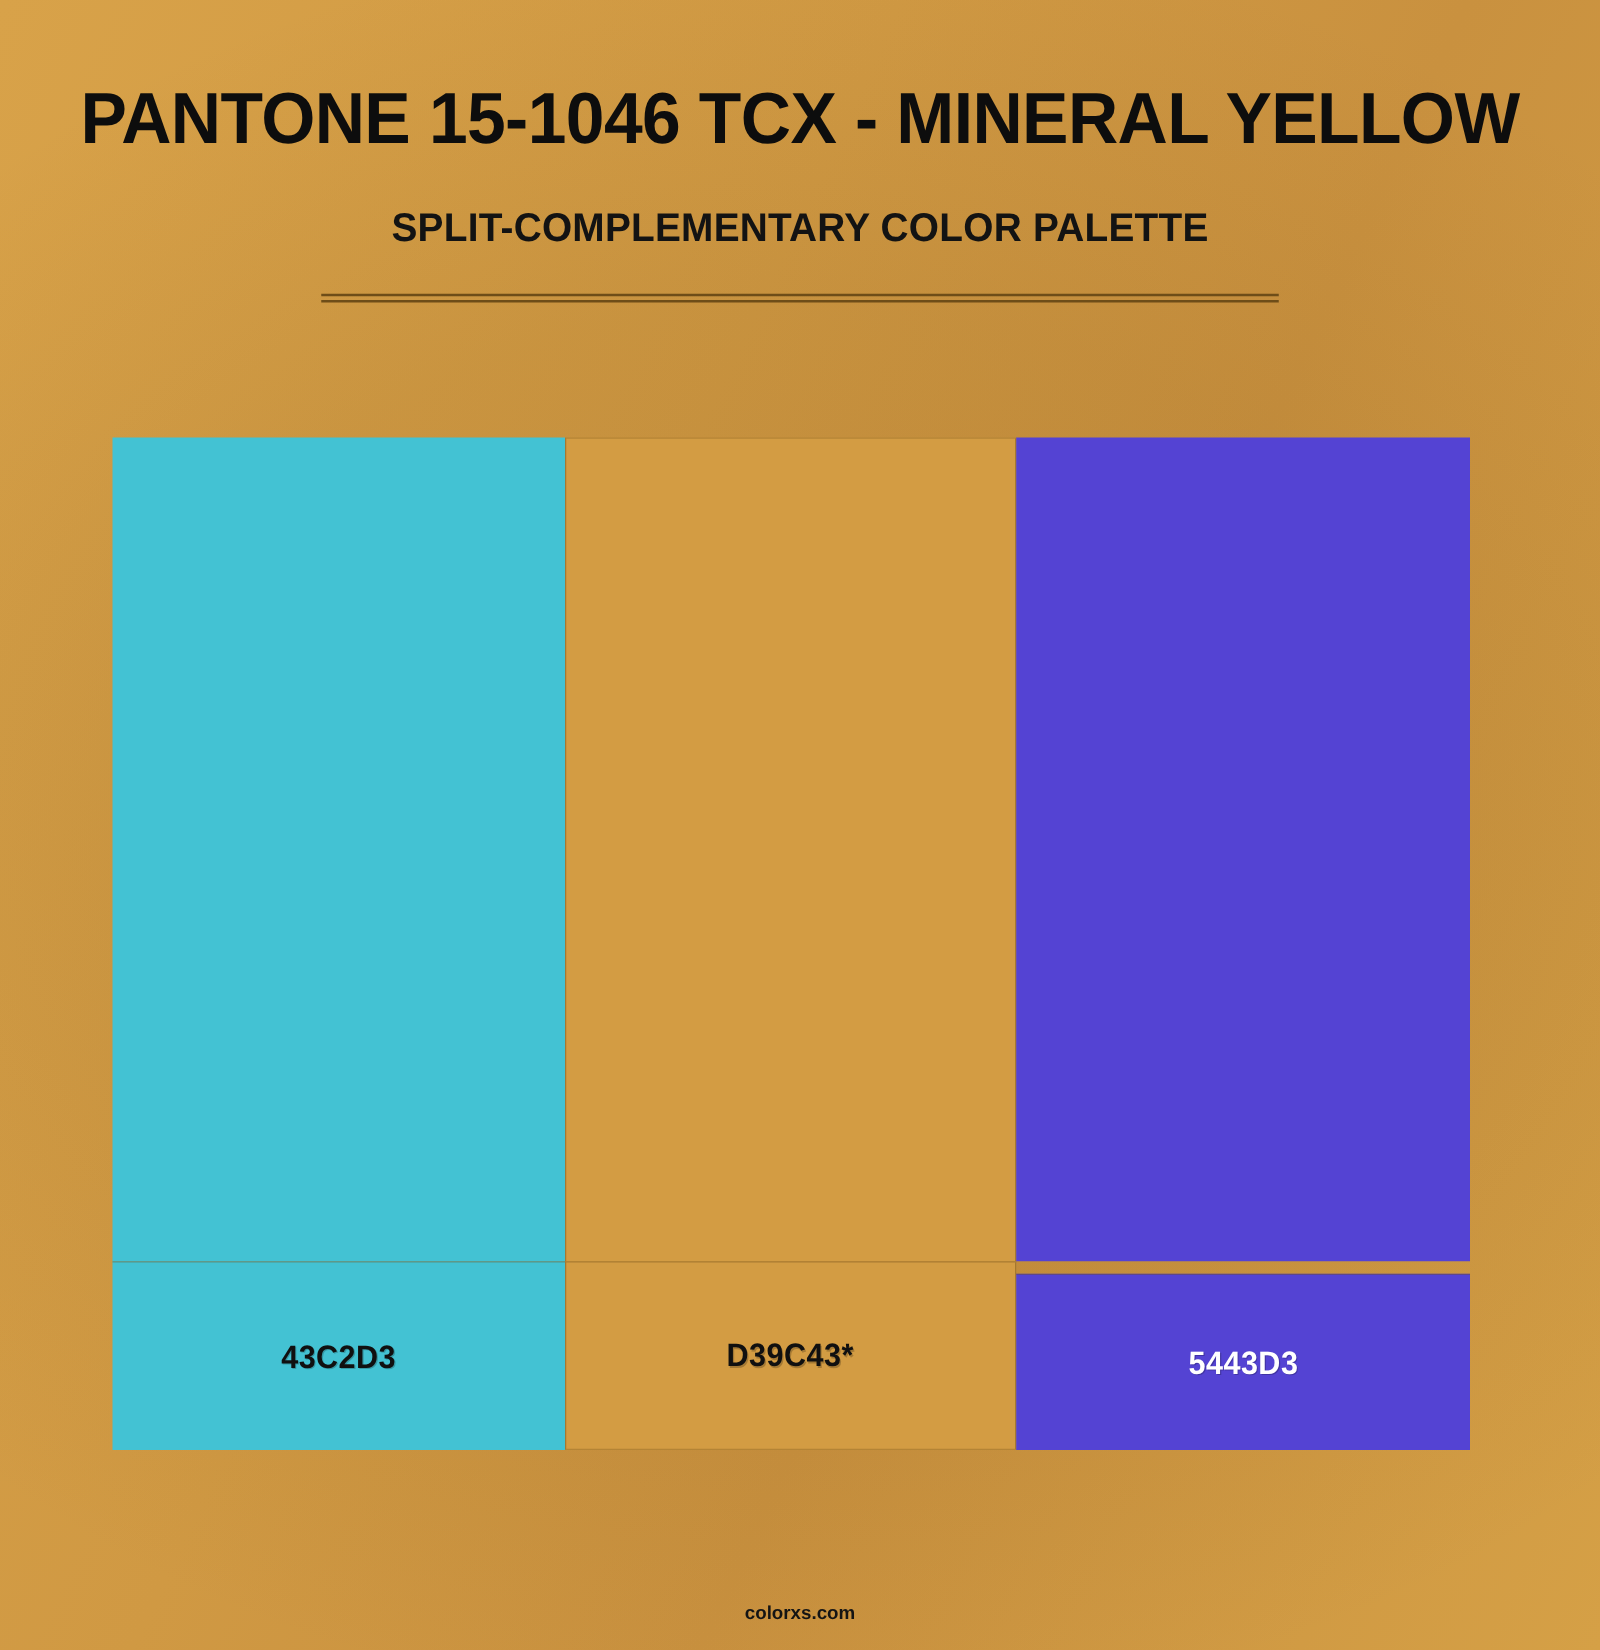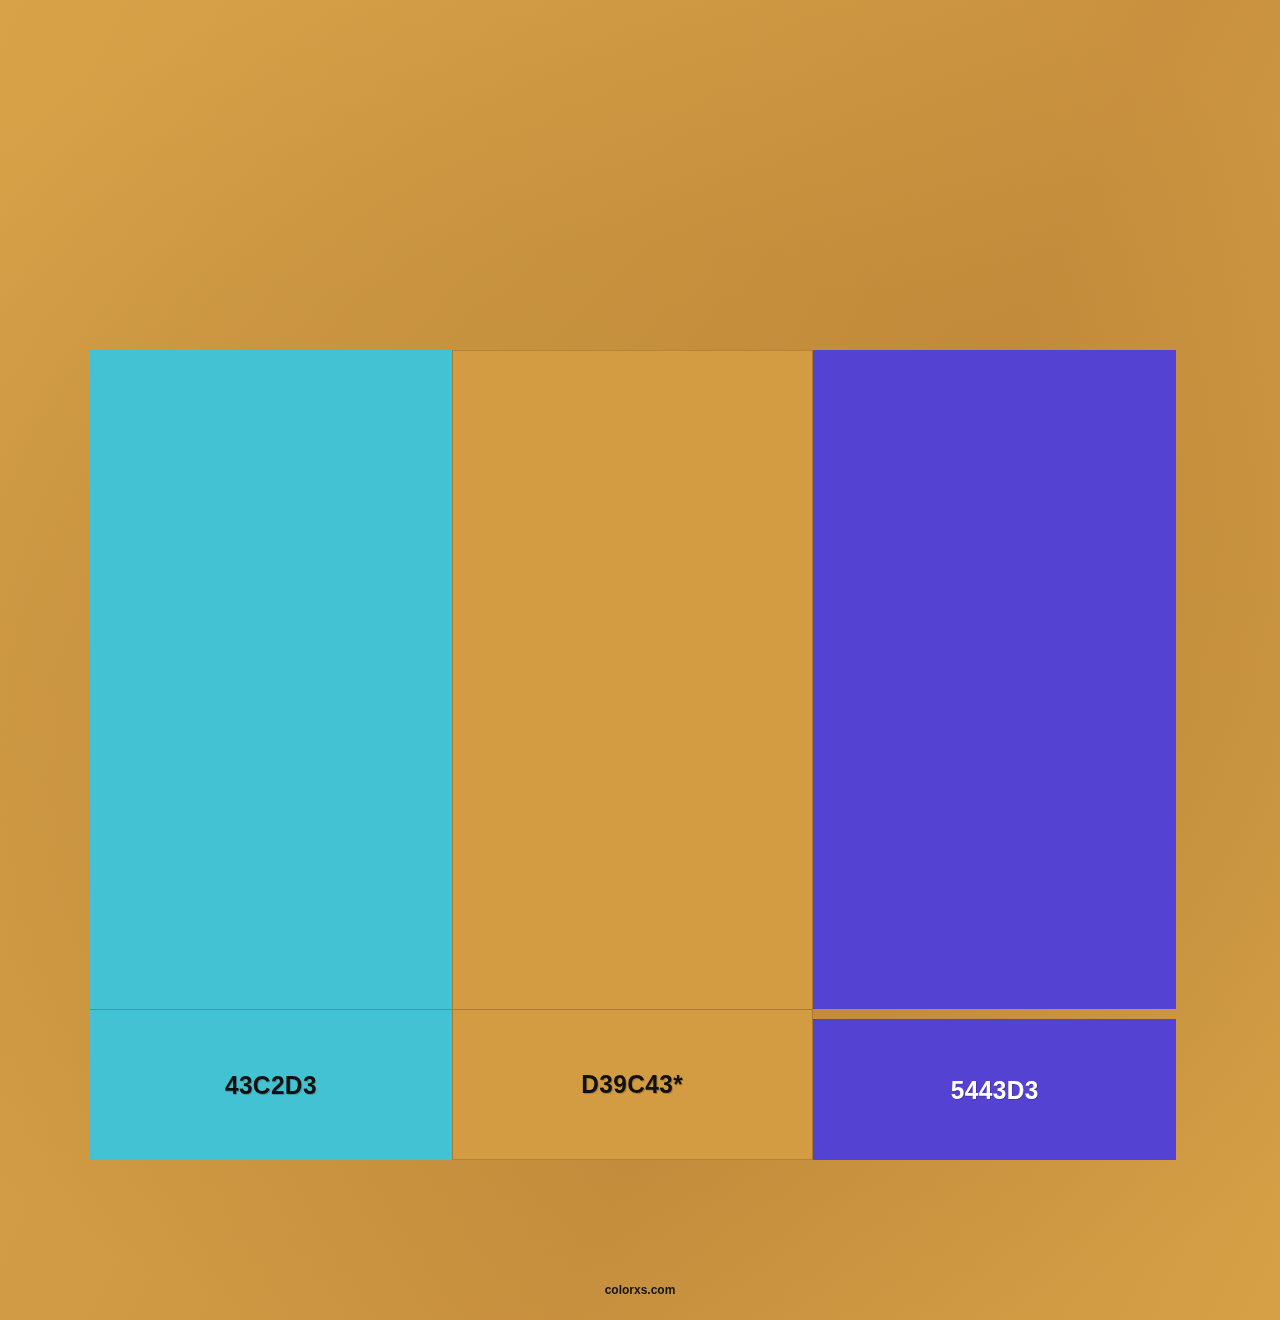--- a/index.html
+++ b/index.html
@@ -141,31 +141,36 @@
     bottom: 0;
     width: 1280px;
     height: 60px;
     display: flex;
     align-items: center;
     justify-content: center;
   }
 
   .footer span {
     font-family: "Liberation Sans", sans-serif;
-    font-size: 12px;
+    font-size: 15px;
     font-weight: bold;
     color: #141414;
     letter-spacing: 0px;
   }
 </style>
 </head>
 <body>
 
 <div class="page" style="--bg: #D39C43;">
 
+  <div class="header">
+    <h1 class="title">PANTONE 15-1046 TCX - MINERAL YELLOW</h1>
+    <h2 class="subtitle">SPLIT-COMPLEMENTARY COLOR PALETTE</h2>
+    <div class="divider"></div>
+  </div>
 
   <div class="palette">
 
     <div class="swatch-col col-a">
       <div class="swatch-color" style="background:#43C2D3;"></div>
       <div class="swatch-label" style="background:#43C2D3;">
         <span style="color:#101010;">43C2D3</span>
       </div>
     </div>
 

